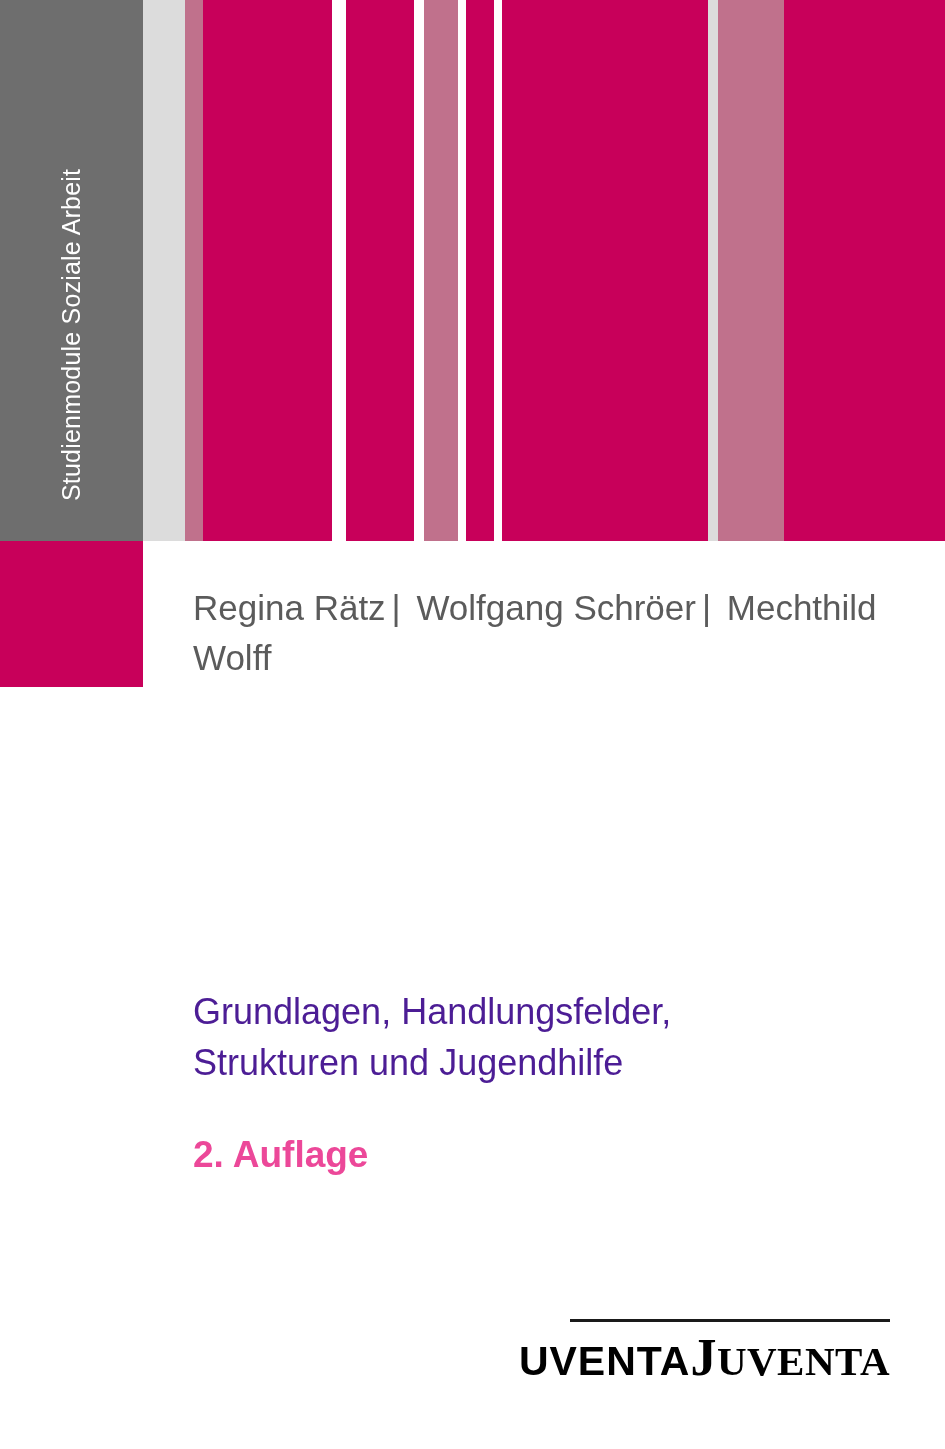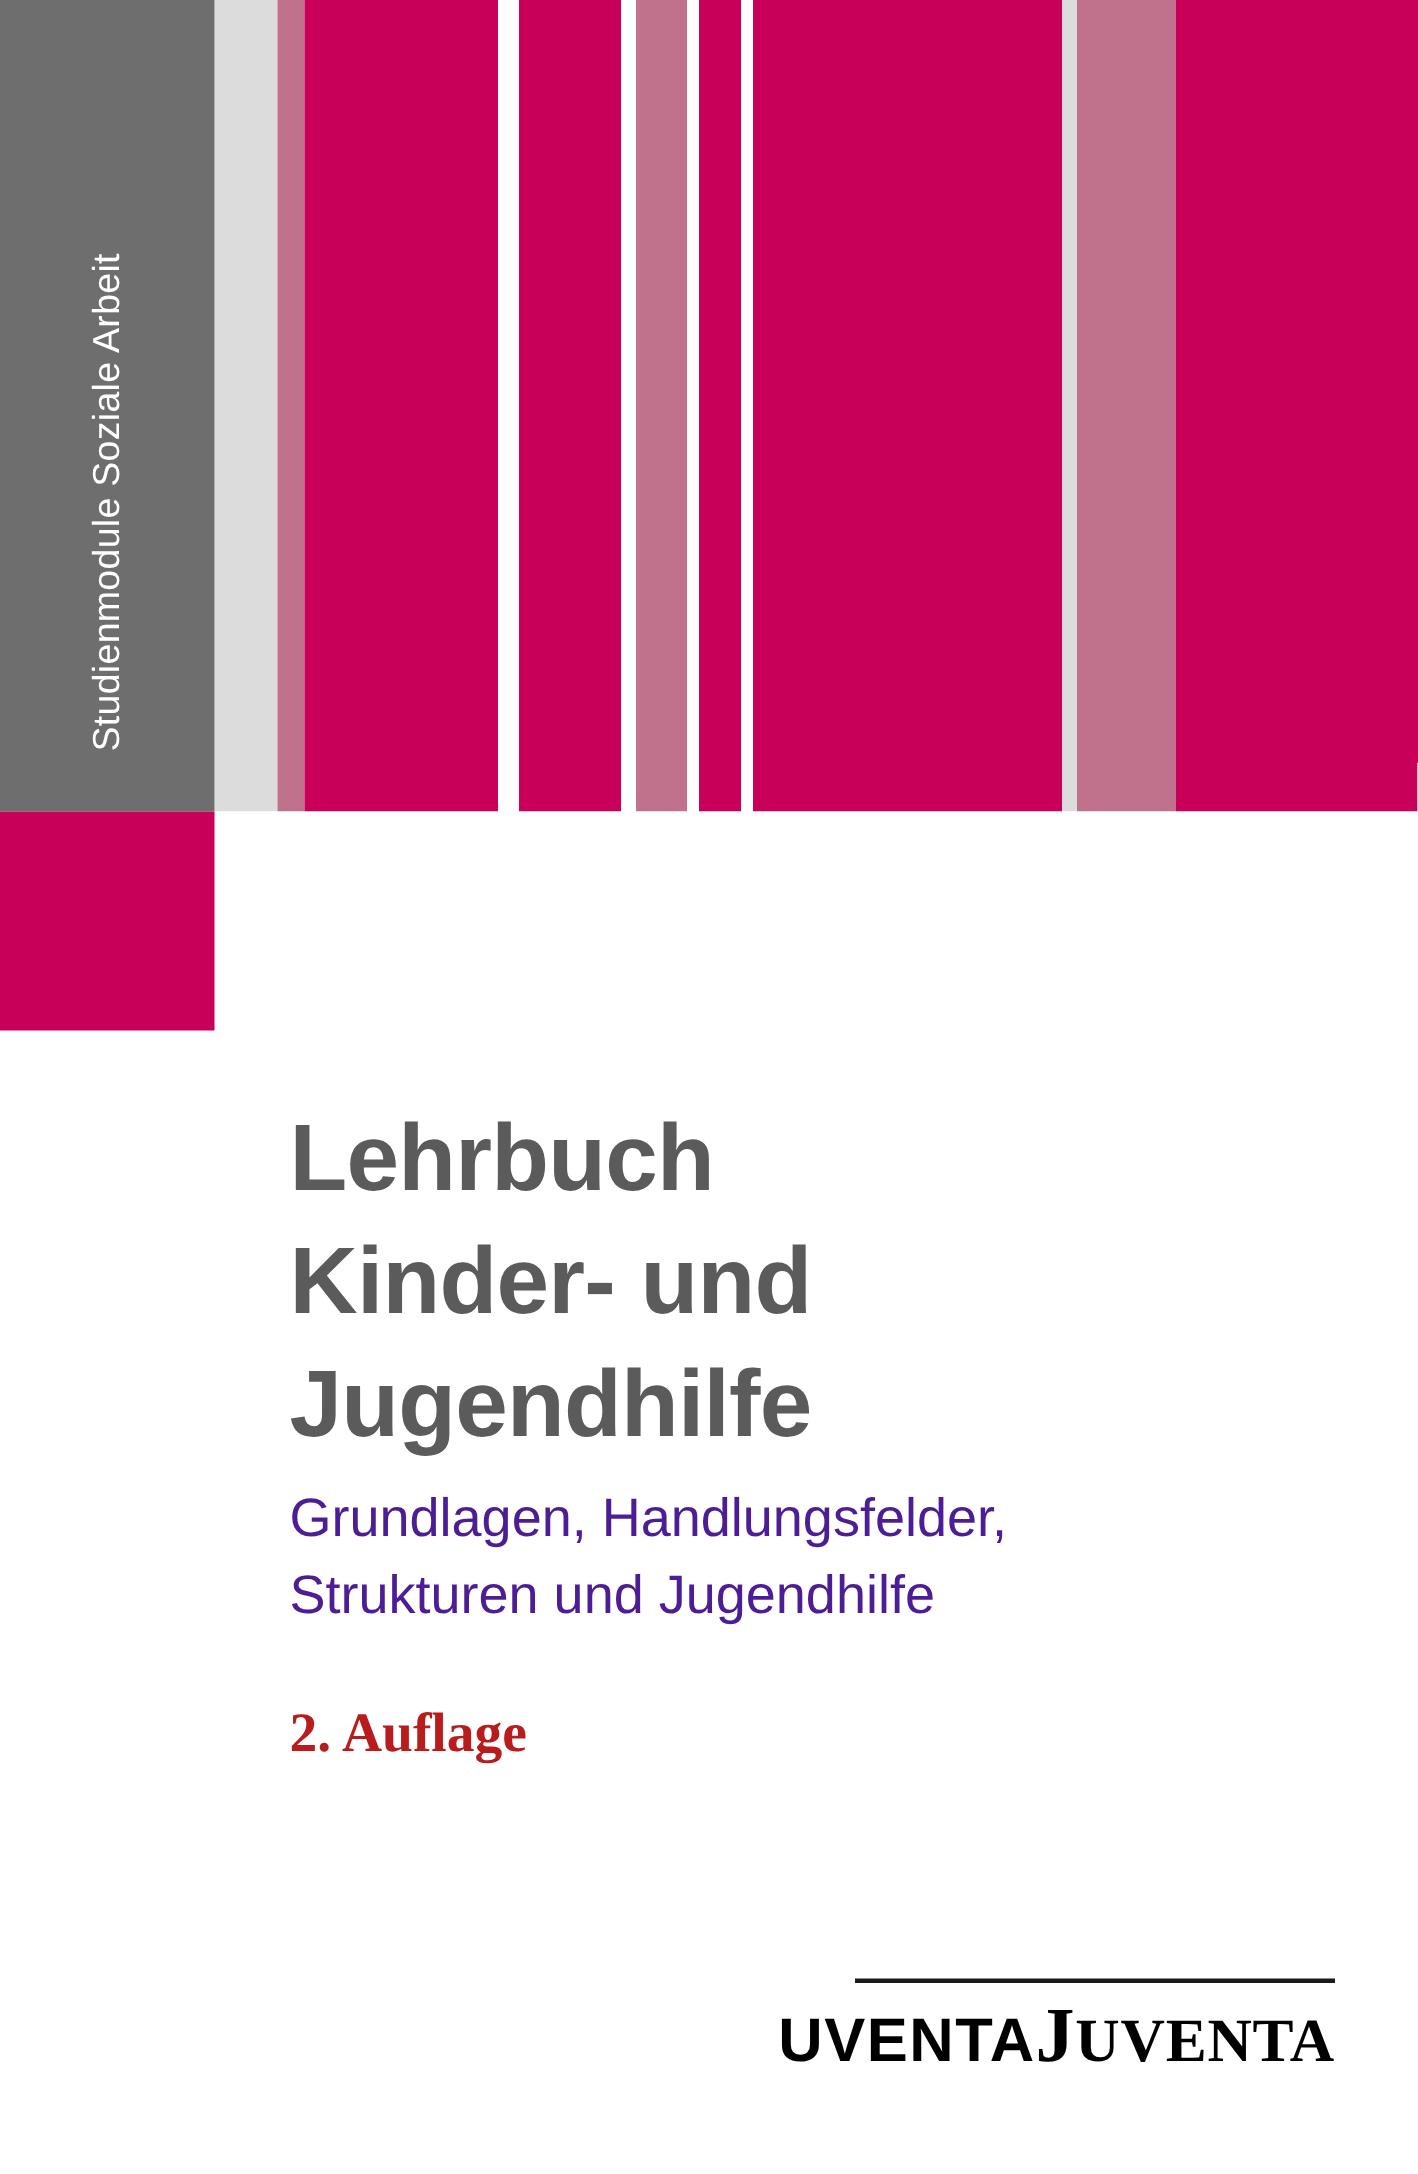--- a/index.html
+++ b/index.html
@@ -116,24 +116,23 @@
     font-size: 36px;
     font-weight: 400;
     line-height: 1.42;
   }
 
   #edition {
     position: absolute;
     left: 193px;
     top: 1134px;
     width: 500px;
-    color: #b91c1c;
+    color: #ec4899;
     font-size: 37px;
     font-weight: bold;
-    font-family: Liberation Serif, serif;
   }
 
   
   #publisher {
     position: absolute;
     right: 55px;
     bottom: 62px;
     text-align: right;
   }
   #publisher-rule {
@@ -185,26 +184,26 @@
       <div class="stripe" style="left: 718px; width: 66px; background: rgb(192, 113, 140);"></div>
       <div class="stripe" style="left: 784px; width: 161px; background: rgb(200, 0, 90);"></div>
     </div>
 
   <div id="series-band">
     <div id="series-label">Studienmodule Soziale Arbeit</div>
   </div>
 
   <div id="accent-block"></div>
 
-
-  <div id="title">
-    <div>Lehrbuch</div>
-    <div>Kinder- und</div>
-    <div>Jugendhilfe</div>
-  </div>
+  <div id="authors">
+    <span>Regina Rätz</span><span class="author-sep">|</span>
+    <span>Wolfgang Schröer</span><span class="author-sep">|</span>
+    <span>Mechthild Wolff</span>
+  </div>
+
 
   <div id="subtitle">
     <div>Grundlagen, Handlungsfelder,</div>
     <div>Strukturen und Jugendhilfe</div>
   </div>
 
   <div id="edition">2. Auflage</div>
 
   <div id="publisher">
     <div id="publisher-rule"></div>

